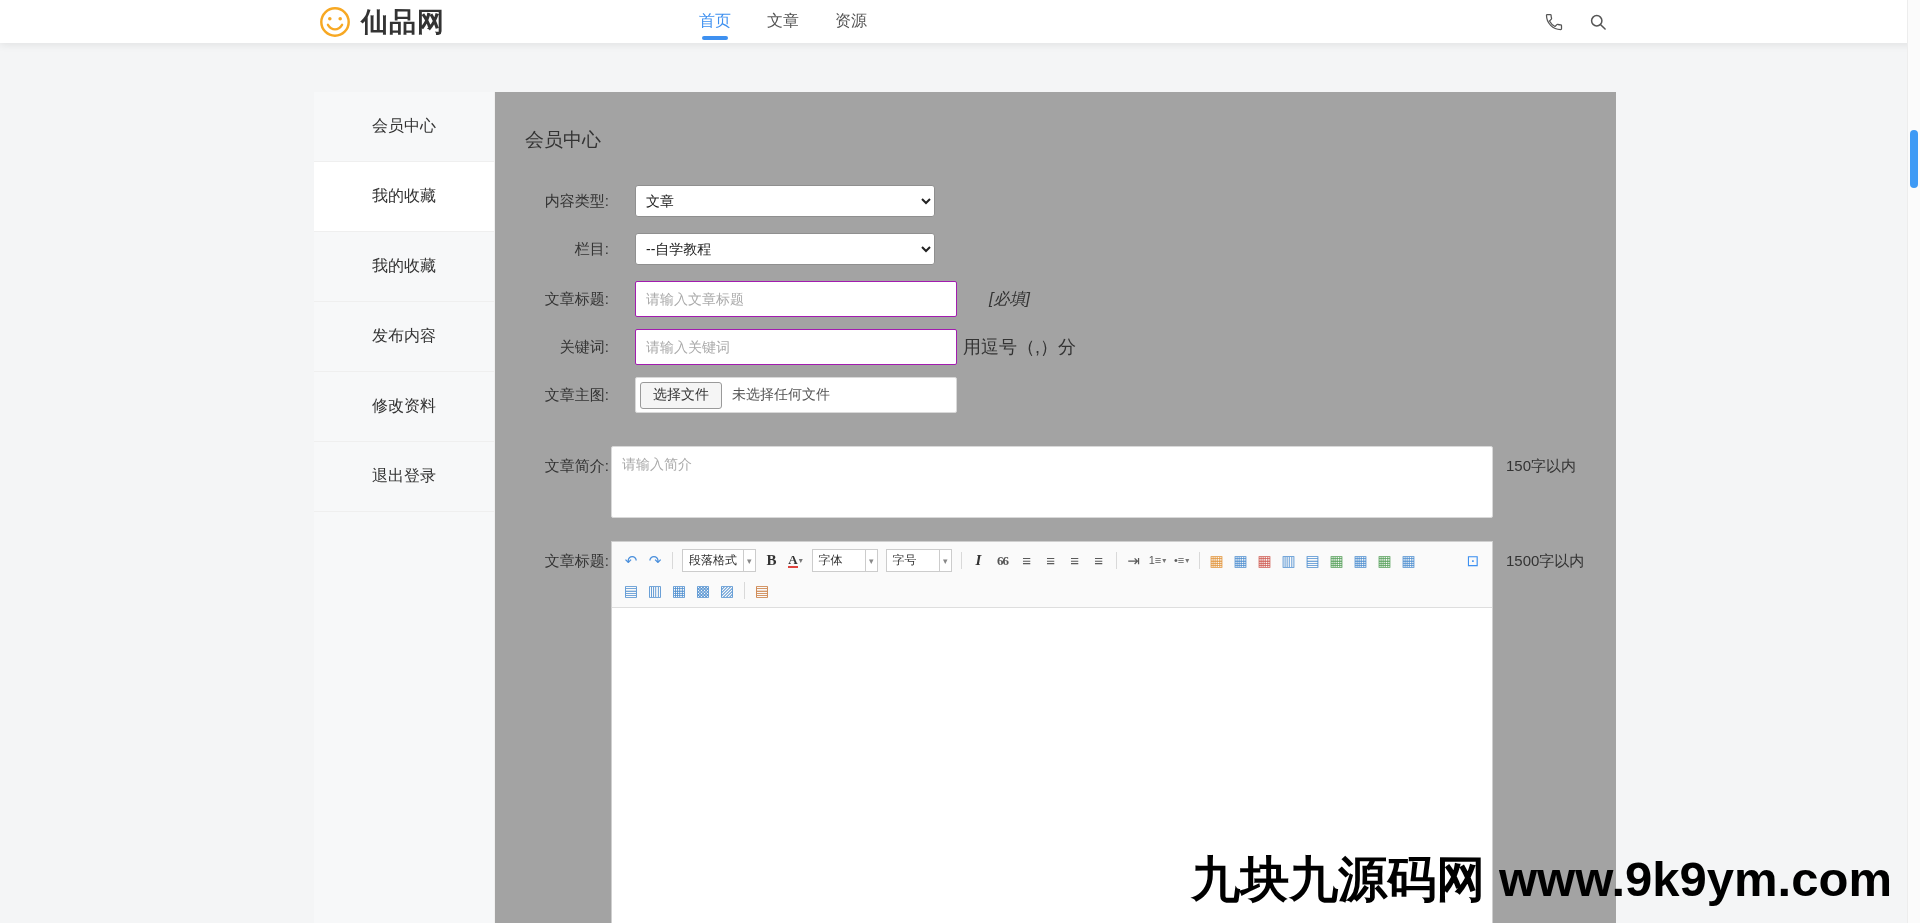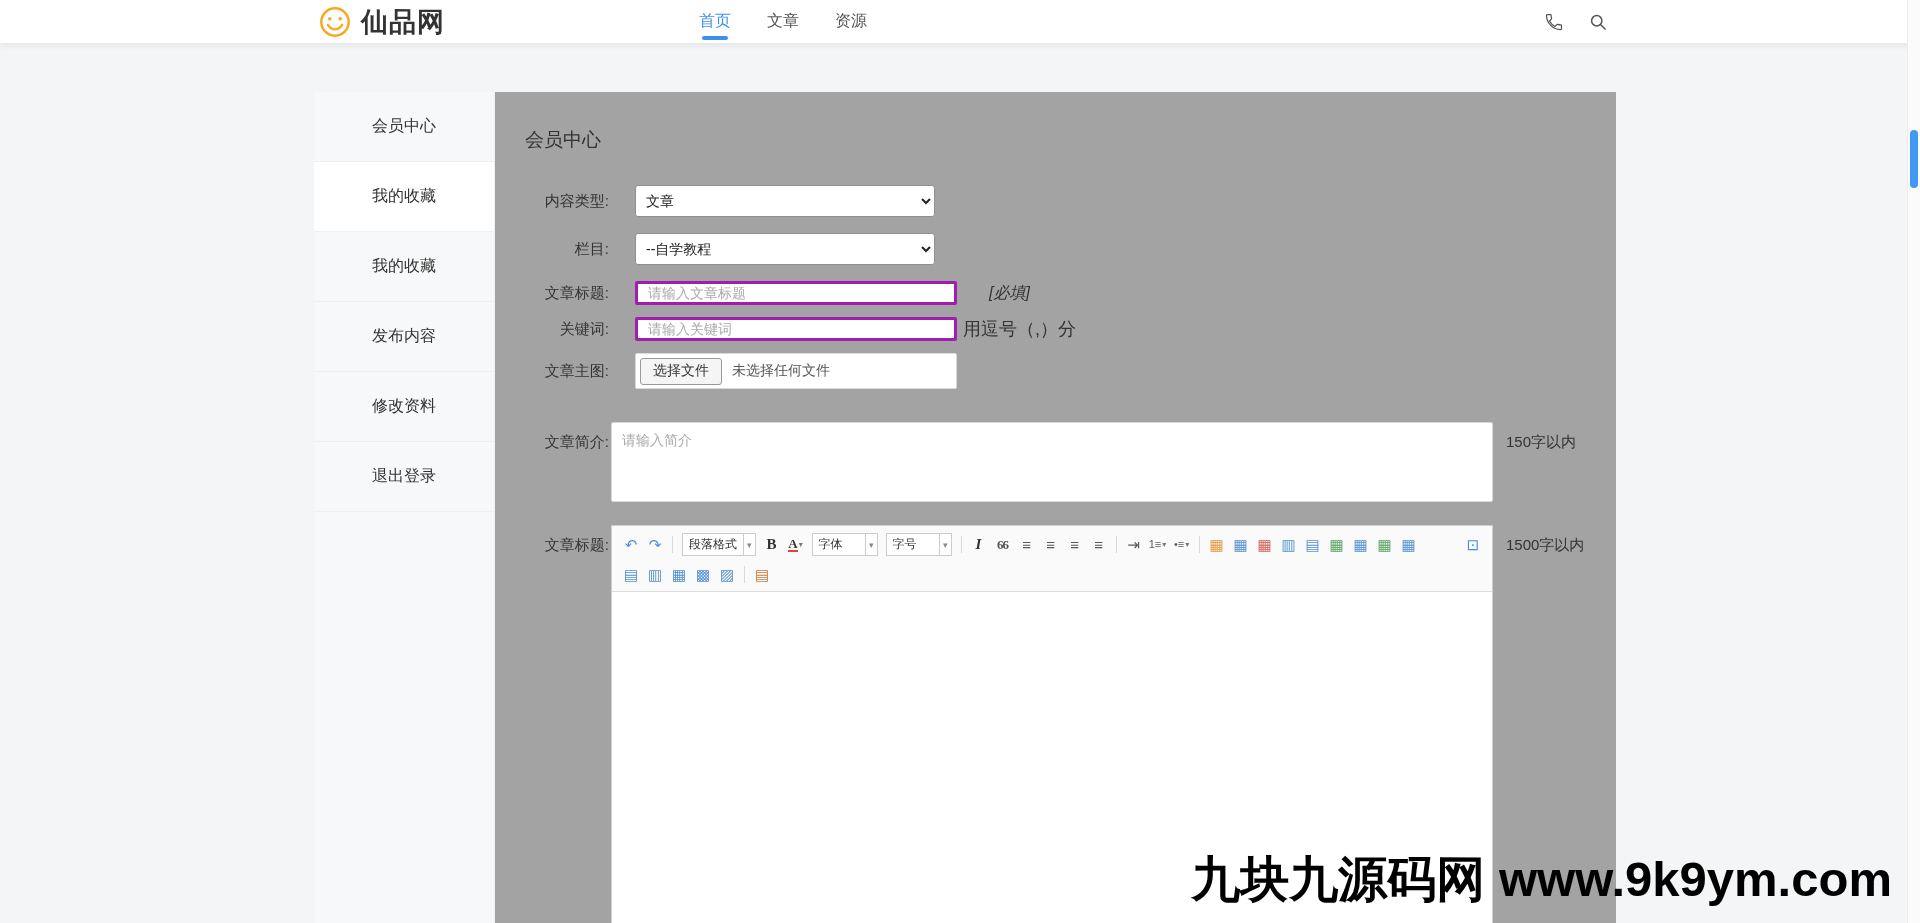--- a/index.html
+++ b/index.html
@@ -35,33 +35,33 @@
   .flabel { width: 84px; text-align: right; font-size: 15px; color: #333; flex-shrink: 0; }
   .mb16 { margin-bottom: 16px; }
   .mb12 { margin-bottom: 12px; }
   .mb33 { margin-bottom: 33px; }
   .mb13 { margin-bottom: 23px; }
   .top { align-items: flex-start; }
   .top .flabel { padding-top: 11px; }
 
   select.fsel { margin-left: 26px; width: 300px; height: 32px; border: 1px solid #8f8f8f; border-radius: 3px;
                 background: #fff; font-size: 14px; color: #222; padding: 0 6px; font-family: inherit; cursor: pointer; }
-  input.ftxt { margin-left: 26px; width: 322px; height: 24px; border: 3px solid #a21caf; border-radius: 2px;
+  input.ftxt { margin-left: 26px; width: 322px; height: 36px; border: 1px solid #a21caf; border-radius: 2px;
                padding: 0 10px; font-size: 14px; color: #333; font-family: inherit; }
   input.ftxt::placeholder, textarea.farea::placeholder { color: #aaa; }
   .hint { margin-left: 32px; font-size: 16px; color: #333; font-style: italic; }
   .hint-close { margin-left: 6px; font-size: 18px; color: #333; }
 
   .filebox { margin-left: 26px; width: 322px; height: 36px; border: 1px solid #d9d9d9; border-radius: 2px;
              display: flex; align-items: center; padding: 0 4px; background: #fff; cursor: pointer; }
   .filebtn { height: 27px; padding: 0 12px; border: 1px solid #9a9a9a; border-radius: 3px; background: #f5f5f5;
              font-size: 14px; color: #333; display: flex; align-items: center; cursor: pointer; font-family: inherit; }
   .filestatus { margin-left: 10px; font-size: 14px; color: #555; }
 
-  textarea.farea { margin-left: 2px; width: 882px; height: 80px; border: 1px solid #d9d9d9; border-radius: 2px;
+  textarea.farea { margin-left: 2px; width: 882px; height: 72px; border: 1px solid #d9d9d9; border-radius: 2px;
                    padding: 9px 10px; font-size: 14px; color: #333; resize: none; font-family: inherit; }
   .limit { margin-left: 13px; padding-top: 11px; font-size: 15px; color: #333; white-space: nowrap; }
 
   
   .editor { margin-left: 2px; width: 882px; border: 1px solid #cfcfcf; background: #fff; }
   .ed-toolbar { background: #fafafa; border-bottom: 1px solid #dedede; padding: 3px 7px; }
   .ed-row { display: flex; align-items: center; height: 31px; flex-wrap: nowrap; overflow: hidden; }
   .ed-row2 { height: 28px; }
   .ed-content { height: 340px; background: #fff; cursor: text; outline: none; }
 

